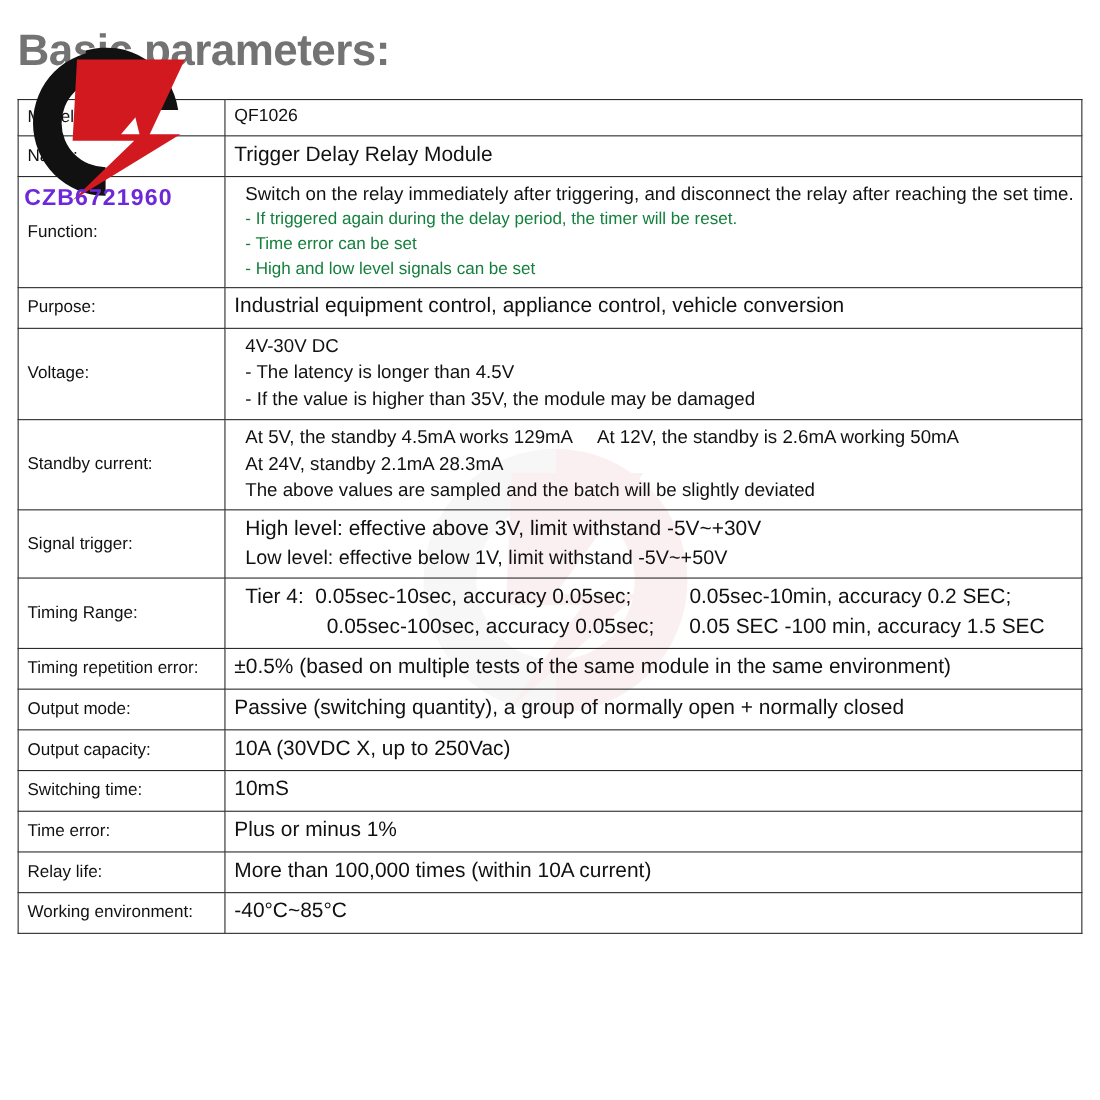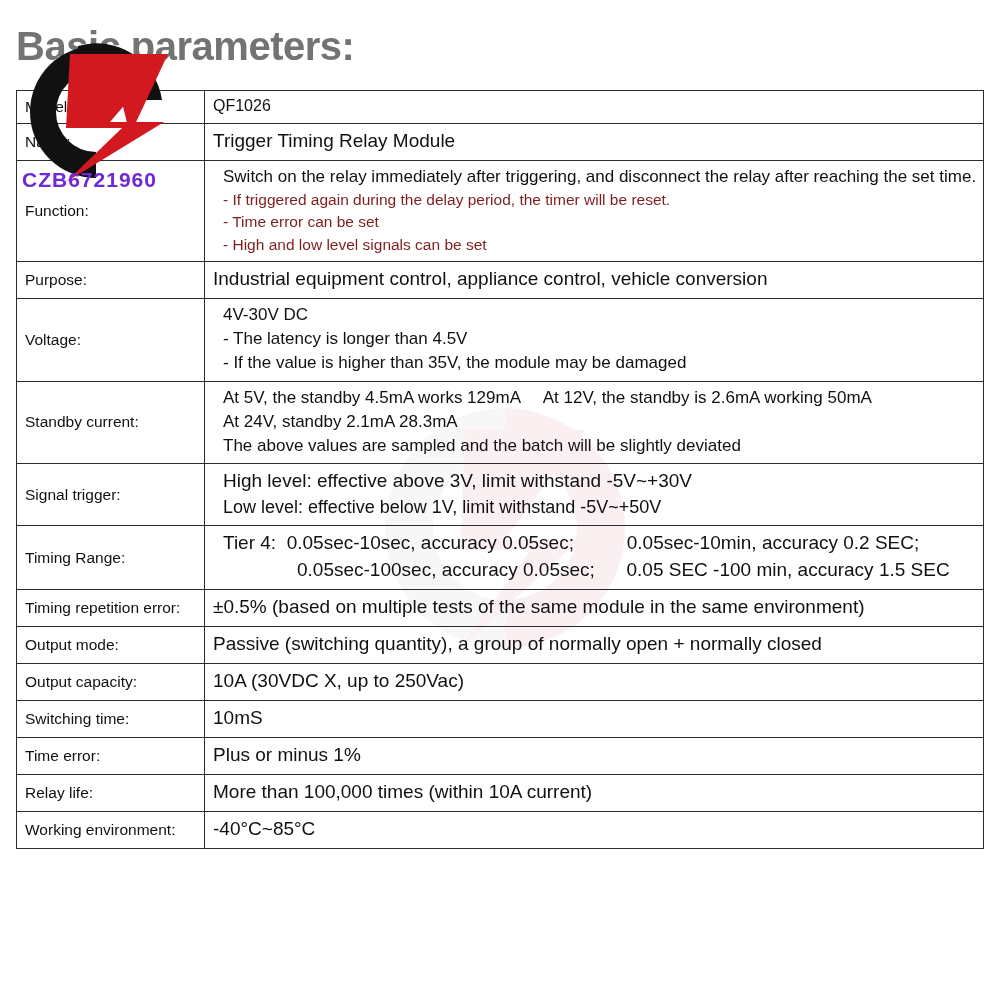--- a/index.html
+++ b/index.html
@@ -81,21 +81,21 @@
     font-size: 15.5px;
     line-height: 1.25;
   }
   td.v {
     font-size: 17px;
     line-height: 1.42;
     padding-left: 11px;
   }
   td.v.small { font-size: 16px; }
   td.v.big { font-size: 19px; }
-  .red { color: #7f1d1d; font-size: 15.5px; line-height: 1.45; }
+  .red { color: #15803d; font-size: 15.5px; line-height: 1.45; }
   .vline { display: block; white-space: pre; margin-left: 10px; }
   .indent { padding-left: 74px; display: block; white-space: pre; }
 </style>
 </head>
 <body>
 
 <div id="page">
 
   <div class="title">Basic parameters:</div>
 
@@ -119,21 +119,21 @@
   <div class="wm-code">CZB6721960</div>
 
   <table class="spec">
     <tbody>
         <tr>
           <td class="k">Model:</td>
           <td class="v small">QF1026</td>
         </tr>
         <tr>
           <td class="k">Name:</td>
-          <td class="v big">Trigger Timing Relay Module</td>
+          <td class="v big">Trigger Delay Relay Module</td>
         </tr>
         <tr>
           <td class="k">Function:</td>
           <td class="v">
             <span class="vline">Switch on the relay immediately after triggering, and disconnect the relay after reaching the set time.</span>
             <span class="vline red">- If triggered again during the delay period, the timer will be reset.</span>
             <span class="vline red">- Time error can be set</span>
             <span class="vline red">- High and low level signals can be set</span>
           </td>
         </tr>

